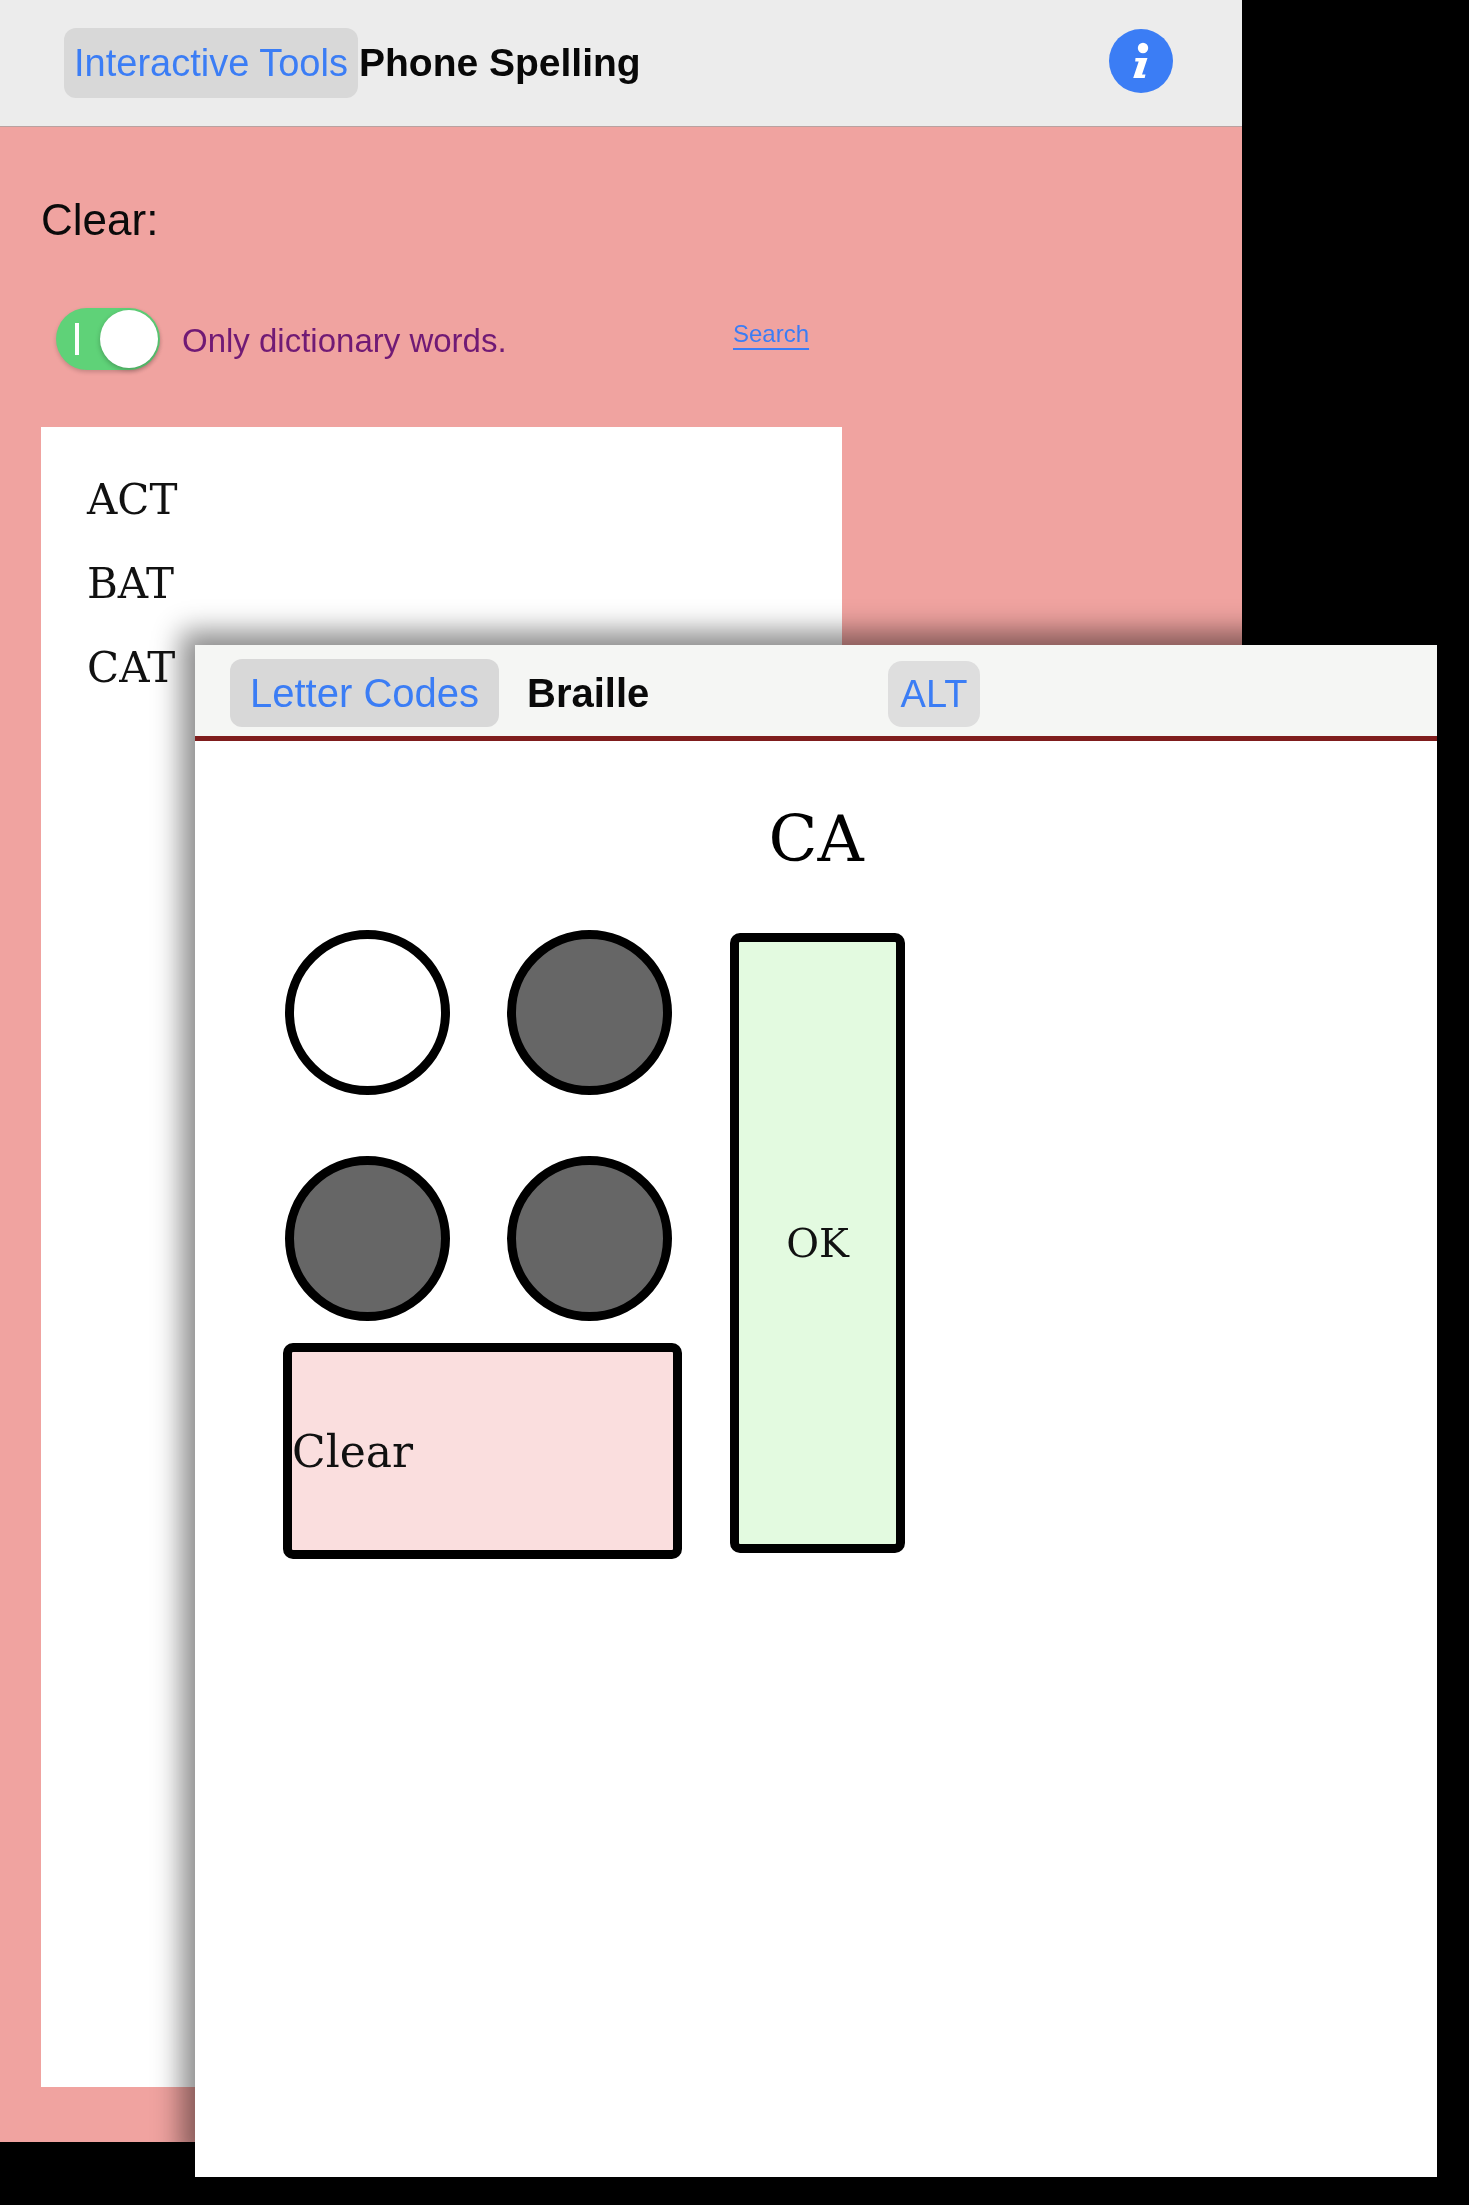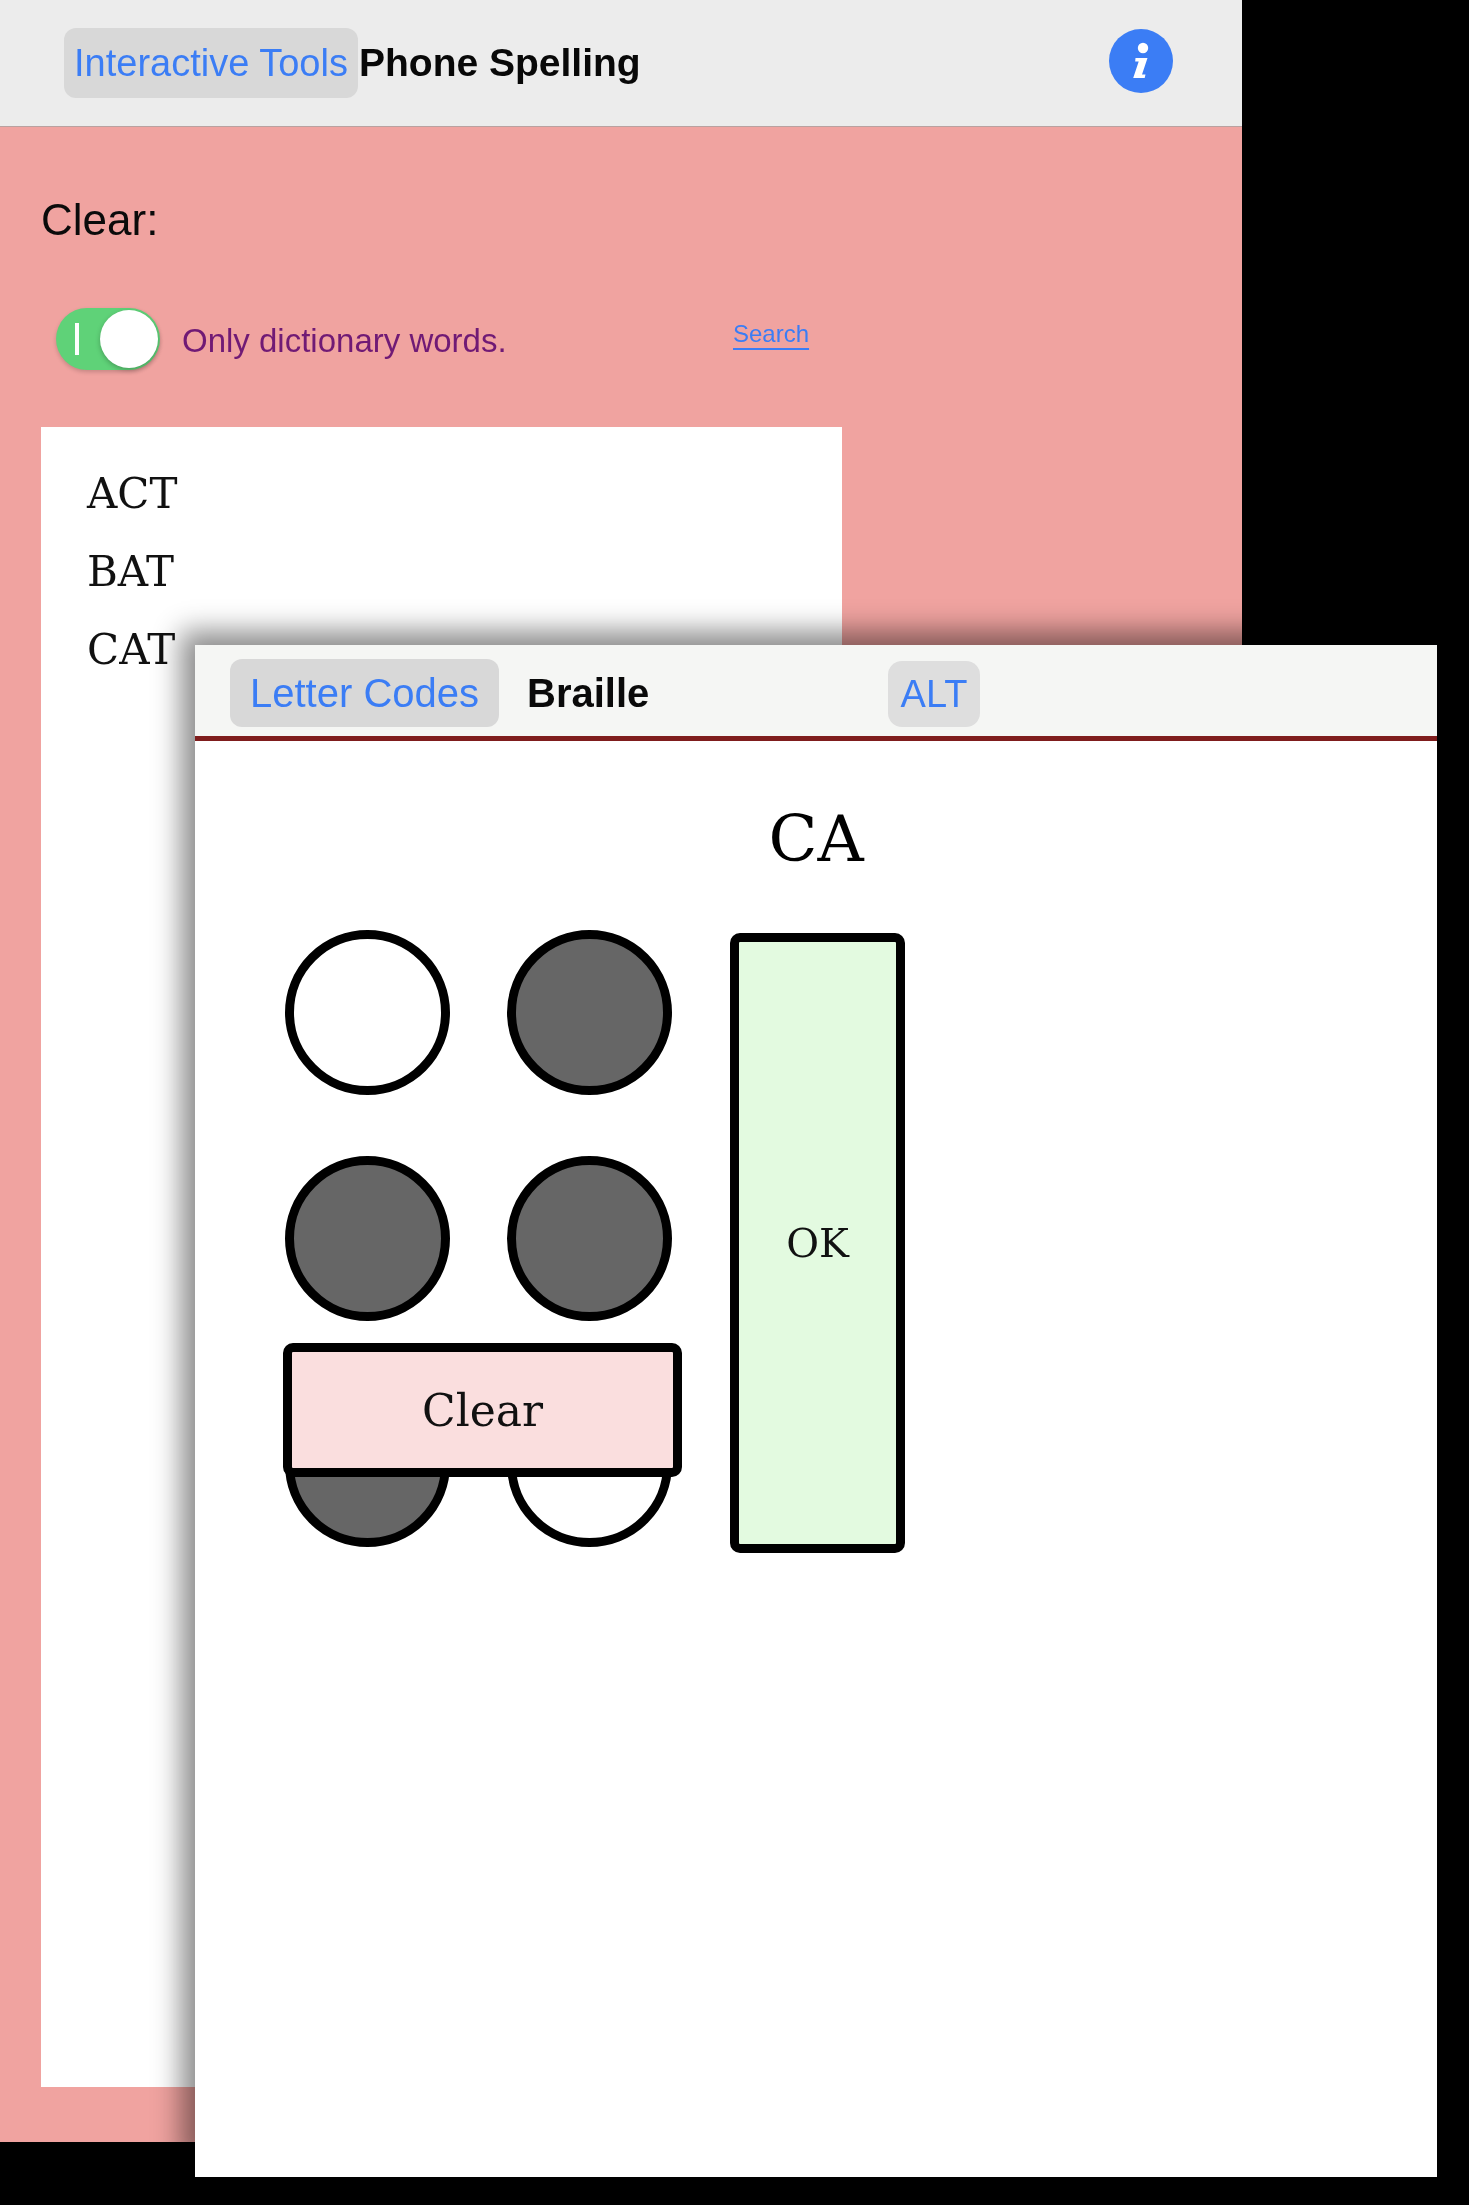--- a/index.html
+++ b/index.html
@@ -188,21 +188,21 @@
     background: #FFFFFF;
     overflow: hidden;
   }
   .result-item {
     font-family: "DejaVu Serif", serif;
     font-size: 42px;
     color: #111;
     padding-left: 46px;
     height: 58px;
     line-height: 58px;
-    margin-top: 20px;
+    margin-top: 26px;
   }
   #results-list { padding-top: 18px; }
 
   
   #braille-modal {
     position: absolute;
     left: 195px;
     top: 645px;
     width: 1242px;
     height: 1532px;
@@ -301,28 +301,28 @@
     font-family: "DejaVu Serif", serif;
     font-size: 40px;
     color: #111;
   }
 
   #clear-button {
     position: absolute;
     left: 88px;
     top: 698px;
     width: 399px;
-    height: 134px;
+    height: 216px;
     border: 9px solid #000;
     border-radius: 10px;
     box-sizing: border-box;
     background: #FADEDE;
     display: flex;
     align-items: center;
-    justify-content: center;
+    justify-content: flex-start;
     font-family: "DejaVu Serif", serif;
     font-size: 44px;
     color: #111;
   }
 </style>
 </head>
 <body>
 
 <div id="app-window">
 

